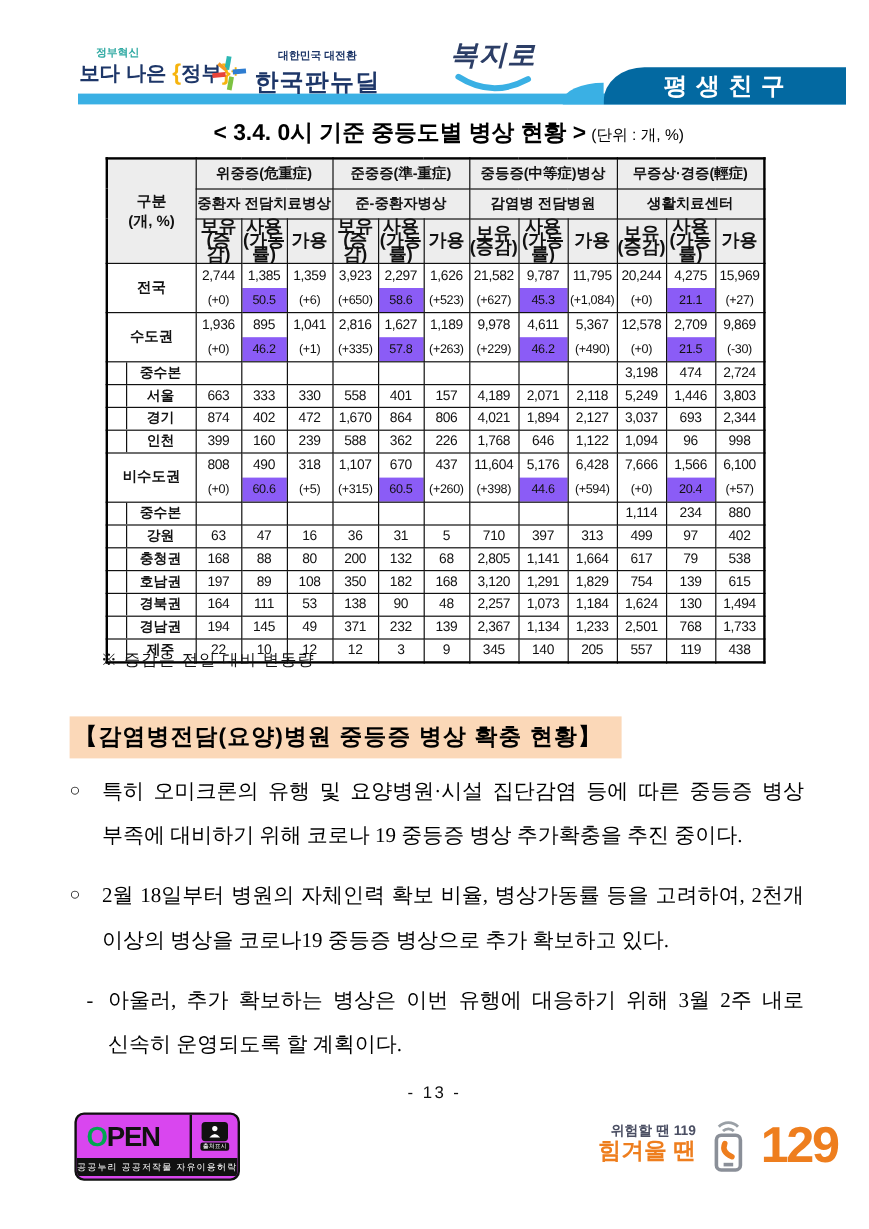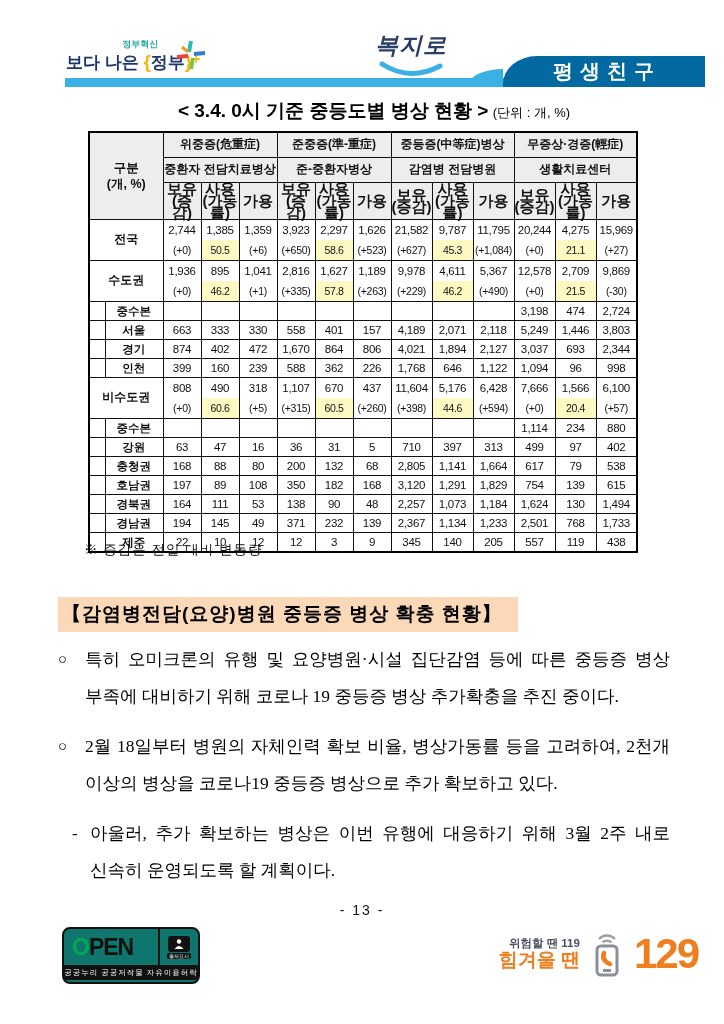--- a/index.html
+++ b/index.html
@@ -15,21 +15,21 @@
     position:absolute; left:503px; top:56px; width:202px; height:31px;
     background:#0369a1; border-top-left-radius:34px 28px;
     display:flex; align-items:center; justify-content:center;
   }
   .ribbon::before {
     content:""; position:absolute; left:-34px; bottom:0; width:34px; height:18px;
     background:#3ab0e4; border-top-left-radius:40px 18px;
   }
   .ribbon span { color:#fff; font-weight:bold; font-size:20px; letter-spacing:7px; padding-left:6px; }
 
-  .logo-gov { position:absolute; left:66px; top:40px; line-height:1;text-align:center; }
+  .logo-gov { position:absolute; left:66px; top:40px; line-height:1; }
   .logo-gov .top { font-size:9px; color:#2ea9a2; font-weight:bold; margin-left:14px; margin-bottom:3px; }
   .logo-gov .main { font-size:17px; font-weight:bold; color:#1d3668; }
   .logo-gov .brk { color:#f6b40e; font-weight:bold; font-size:19px; }
   .logo-gov .plus { color:#f6b40e; font-weight:bold; font-size:14px; vertical-align:top; }
 
   .logo-newdeal { position:absolute; left:176px; top:40px; display:flex; align-items:center; gap:6px; }
   .logo-newdeal .txt .top { font-size:9px; color:#1d3668; font-weight:bold; text-align:center; margin-bottom:2px; }
   .logo-newdeal .txt .main { font-size:20px; font-weight:bold; color:#1d3668; letter-spacing:1px; }
 
   .logo-bokjiro { position:absolute; left:375px; top:30px; width:72px; text-align:center; }
@@ -51,21 +51,21 @@
   table.beds thead th { background:#ededed; font-weight:bold; }
   .gh1 { height:25px; font-size:12px; }
   .gh2 { height:25px; font-size:12px;padding-left:21px; }
   .gh3 { height:27px; font-size:15px; line-height:12px; white-space:pre-line; }
   th.corner { background:#ededed; font-size:12.5px; line-height:16px; white-space:pre-line; }
   table.beds td { font-size:11.5px; letter-spacing:-0.3px; }
   tr.single th, tr.single td { height:19px; line-height:18px; }
   tr.double td, tr.double th { height:40px; }
   tr.double td .v, tr.double td .s { height:20px; line-height:20px; }
   tr.double td .s { font-size:10.5px; }
-  tr.double td .s.hl { background:#fef9c3; }
+  tr.double td .s.hl { background:#8b5cf6; }
   th.rowlabel { font-size:12px; font-weight:bold; background:#fff; }
   th.rowlabel.sub {
     background-image:linear-gradient(#111,#111);
     background-size:1px 100%; background-position:15px 0; background-repeat:no-repeat;
     padding-left:15px; font-size:11.5px;
   }
 
   
   .note { position:absolute; left:84px; top:541px; font-size:13.5px; color:#111; letter-spacing:1px; }
   .sect-head {
@@ -76,21 +76,21 @@
   .paras { position:absolute; left:58px; top:641px; width:612px; font-family:"Liberation Serif", serif; font-size:17.5px; color:#000; }
   .para { display:flex; margin-bottom:13px; }
   .para .marker { width:27px; flex:none; line-height:37px; font-size:15px; }
   .para .ptext { flex:1; line-height:37px; text-align:justify; word-break:keep-all; }
   .para.sub2 { margin-left:14px; }
   .para.sub2 .marker { width:18px; font-size:17px; }
 
   
   .open-logo {
     position:absolute; left:62px; top:927px; width:138px; height:57px;
-    border:2px solid #111; border-radius:8px; overflow:hidden; background:#0f766e;
+    border:2px solid #111; border-radius:8px; overflow:hidden; background:#d946ef;
   }
   .open-top { display:flex; align-items:center; height:36px; }
   .open-brand { font-size:23px; font-weight:bold; letter-spacing:-1px; padding-left:8px; color:#111; flex:1; }
   .open-brand::first-letter { color:#00a651; }
   .open-badge { width:40px; height:36px; border-left:2px solid #111; display:flex; flex-direction:column; align-items:center; justify-content:center; gap:1px; }
   .open-badge .pbox { width:22px; height:16px; background:#111; border-radius:3px; display:flex; align-items:center; justify-content:center; }
   .open-badge .cap { font-size:5px; background:#111; color:#fff; padding:0 2px; border-radius:2px; }
   .open-bottom { height:15px; background:#111; color:#fff; font-size:7.5px; display:flex; align-items:center; justify-content:center; letter-spacing:1px; }
 
   .page-num { position:absolute; left:0; top:902px; width:724px; text-align:center; font-size:14px; letter-spacing:2px; color:#111; }
@@ -117,20 +117,24 @@
   </div>
 
   <div class="logo-newdeal">
     <svg width="30" height="30" viewBox="0 0 30 30">
       <line x1="15" y1="1" x2="13" y2="12" stroke="#2bb7b3" stroke-width="4"></line>
       <line x1="17" y1="18" x2="15" y2="29" stroke="#7dc242" stroke-width="4"></line>
       <line x1="1" y1="17" x2="12" y2="16" stroke="#e8443a" stroke-width="4"></line>
       <line x1="18" y1="14" x2="29" y2="13" stroke="#2e7dd1" stroke-width="4"></line>
       <line x1="6" y1="7" x2="12" y2="12" stroke="#f59a23" stroke-width="3"></line>
     </svg>
+    <div class="txt">
+      <div class="top">대한민국 대전환</div>
+      <div class="main">한국판뉴딜</div>
+    </div>
   </div>
 
   <div class="logo-bokjiro">
     <div class="txt">복지로</div>
     <svg width="66" height="18" viewBox="0 0 66 18">
       <path d="M4 3 q28 18 58 2" stroke="#3ab0e4" stroke-width="5" fill="none" stroke-linecap="round"></path>
     </svg>
   </div>
 
   <div class="doc-title">

